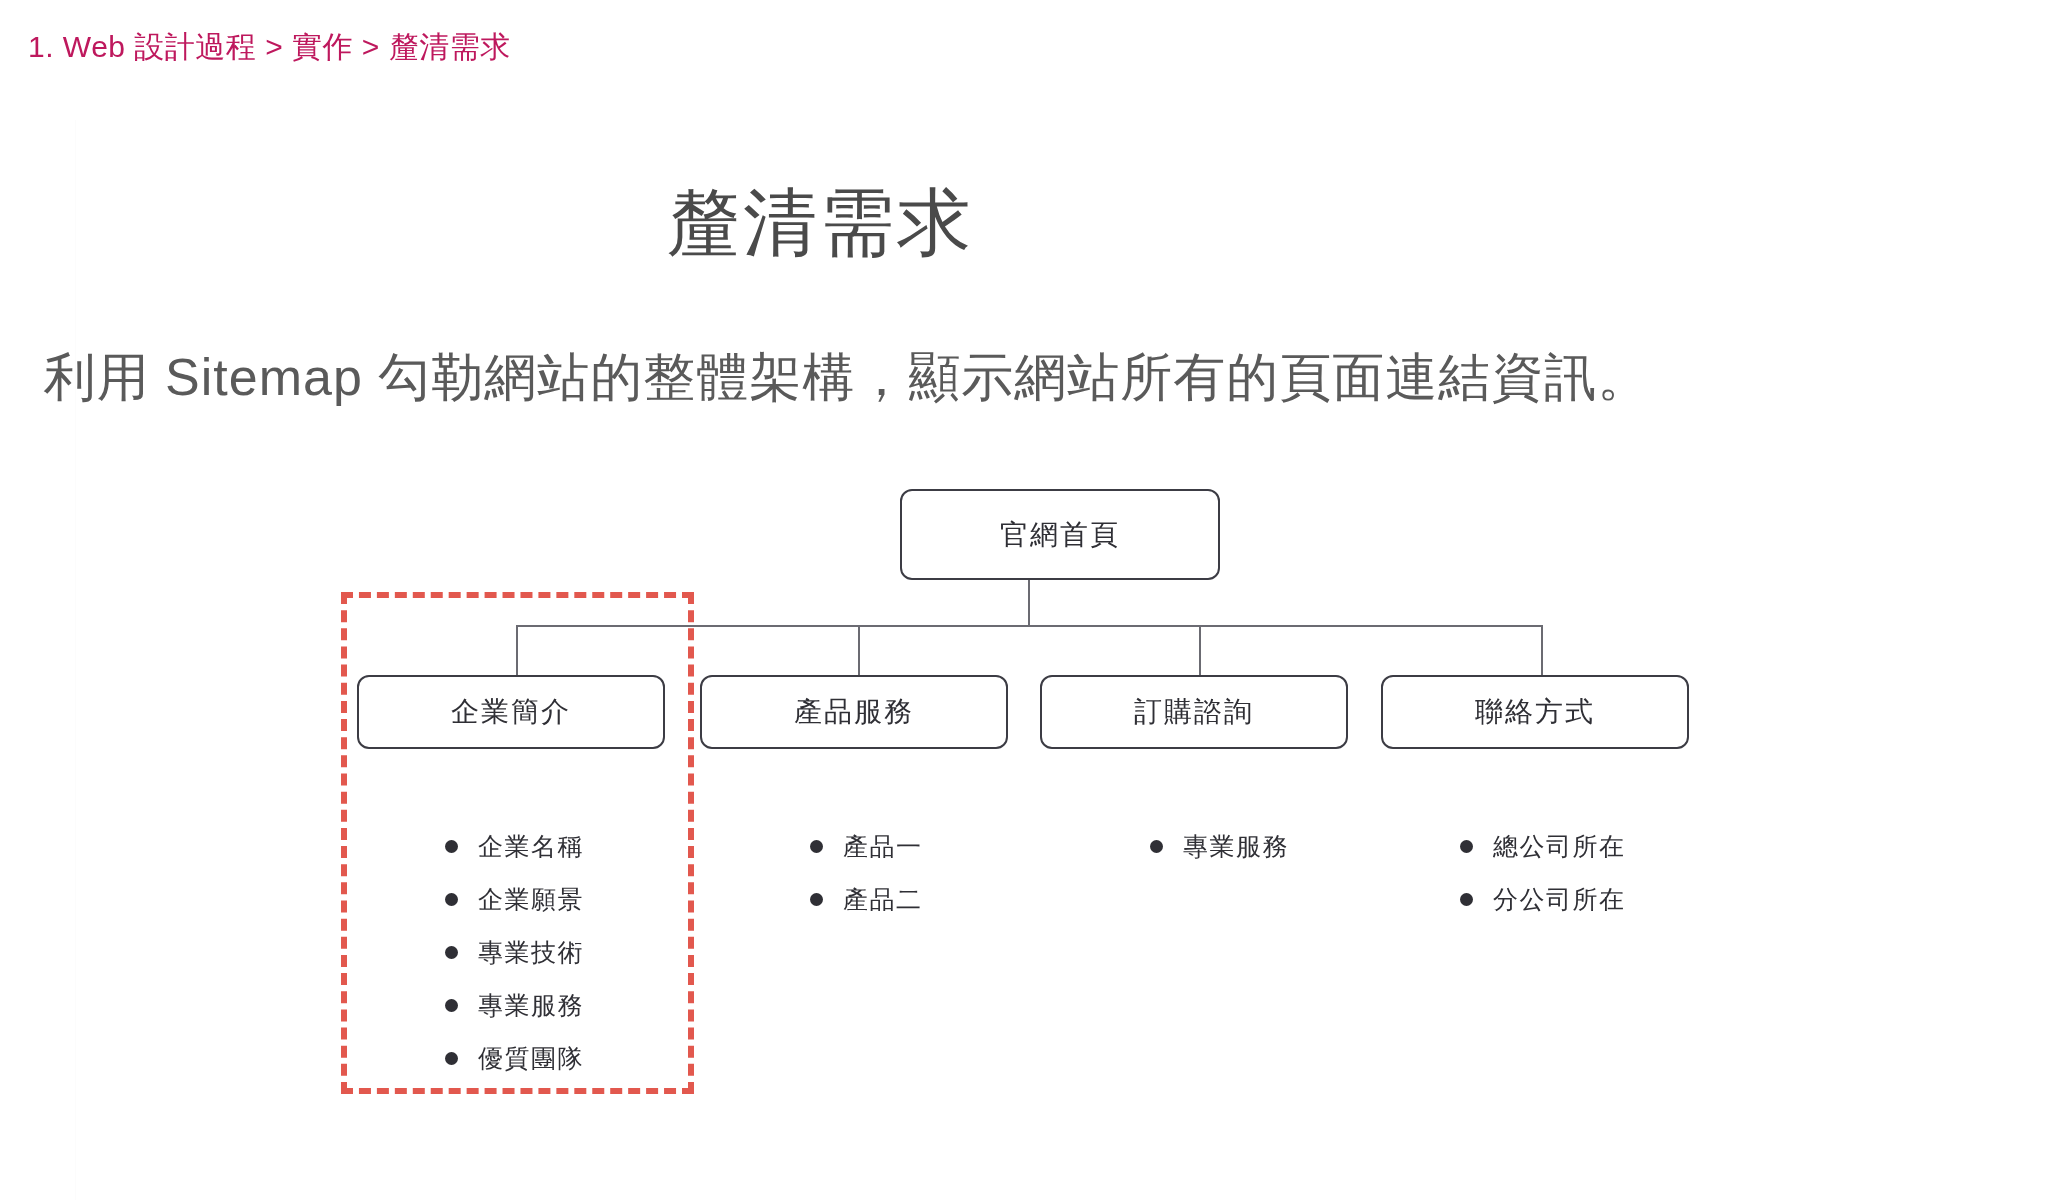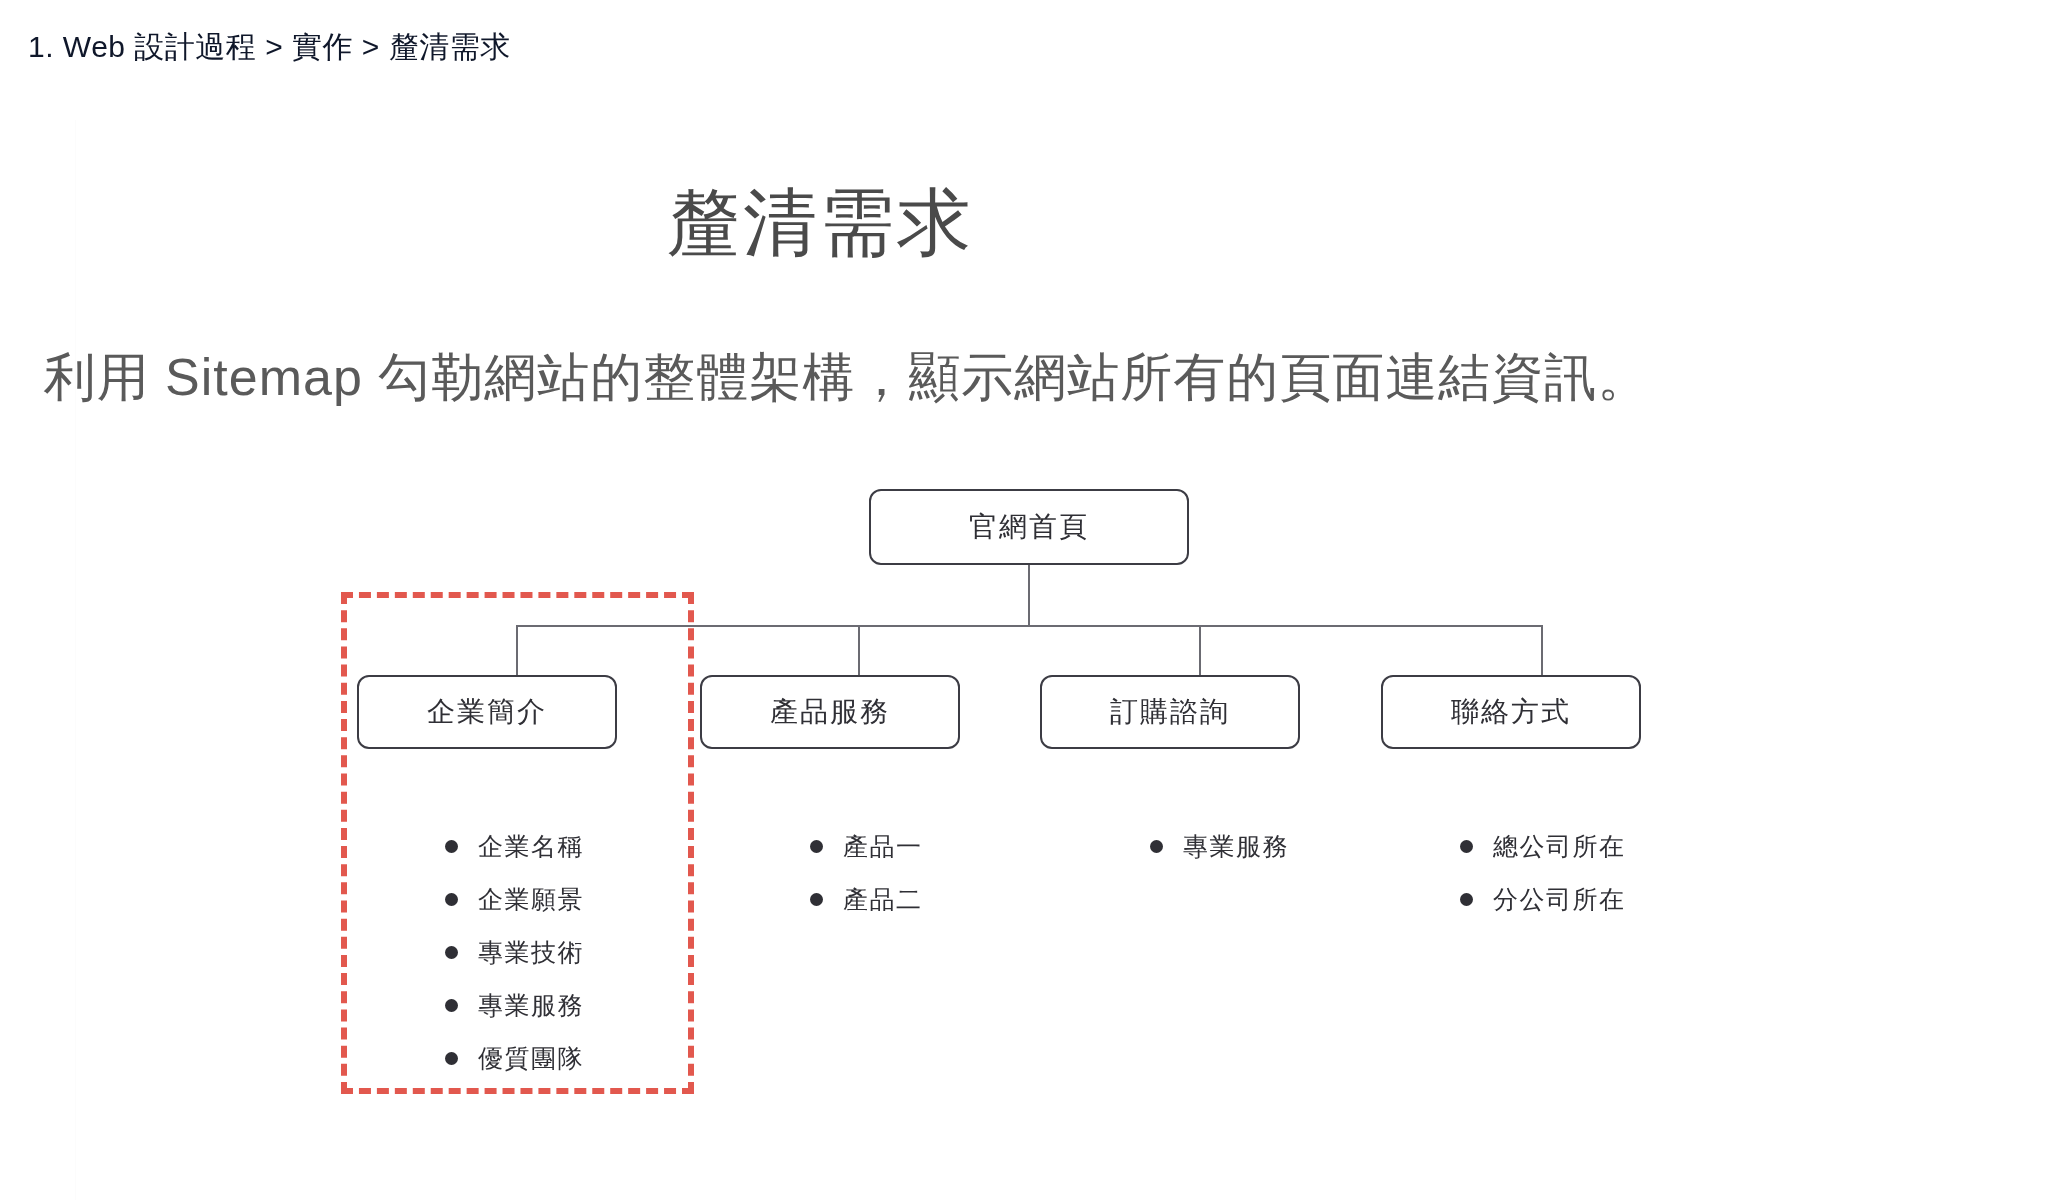--- a/index.html
+++ b/index.html
@@ -26,21 +26,21 @@
     background: #fcfcfc;
   }
 
   
   .breadcrumb {
     position: absolute;
     left: 28px;
     top: 27px;
     font-size: 30px;
     letter-spacing: 0.5px;
-    color: #0f172a;
+    color: #be185d;
     white-space: nowrap;
   }
 
   
   .page-title {
     position: absolute;
     left: 0;
     top: 136px;
     width: 1640px;
     text-align: center;
@@ -82,29 +82,29 @@
     background: #ffffff;
     display: flex;
     align-items: center;
     justify-content: center;
     font-size: 28px;
     letter-spacing: 2px;
     color: #2f2f35;
   }
 
   .node-root {
-    left: 869px;
+    left: 900px;
     top: 489px;
     width: 320px;
-    height: 76px;
+    height: 91px;
   }
 
   .node-l2 {
     top: 675px;
-    width: 260px;
+    width: 308px;
     height: 74px;
   }
   .node-l2.c0 { left: 357px; }
   .node-l2.c1 { left: 700px; }
   .node-l2.c2 { left: 1040px; }
   .node-l2.c3 { left: 1381px; }
 
   
   .conn {
     position: absolute;

